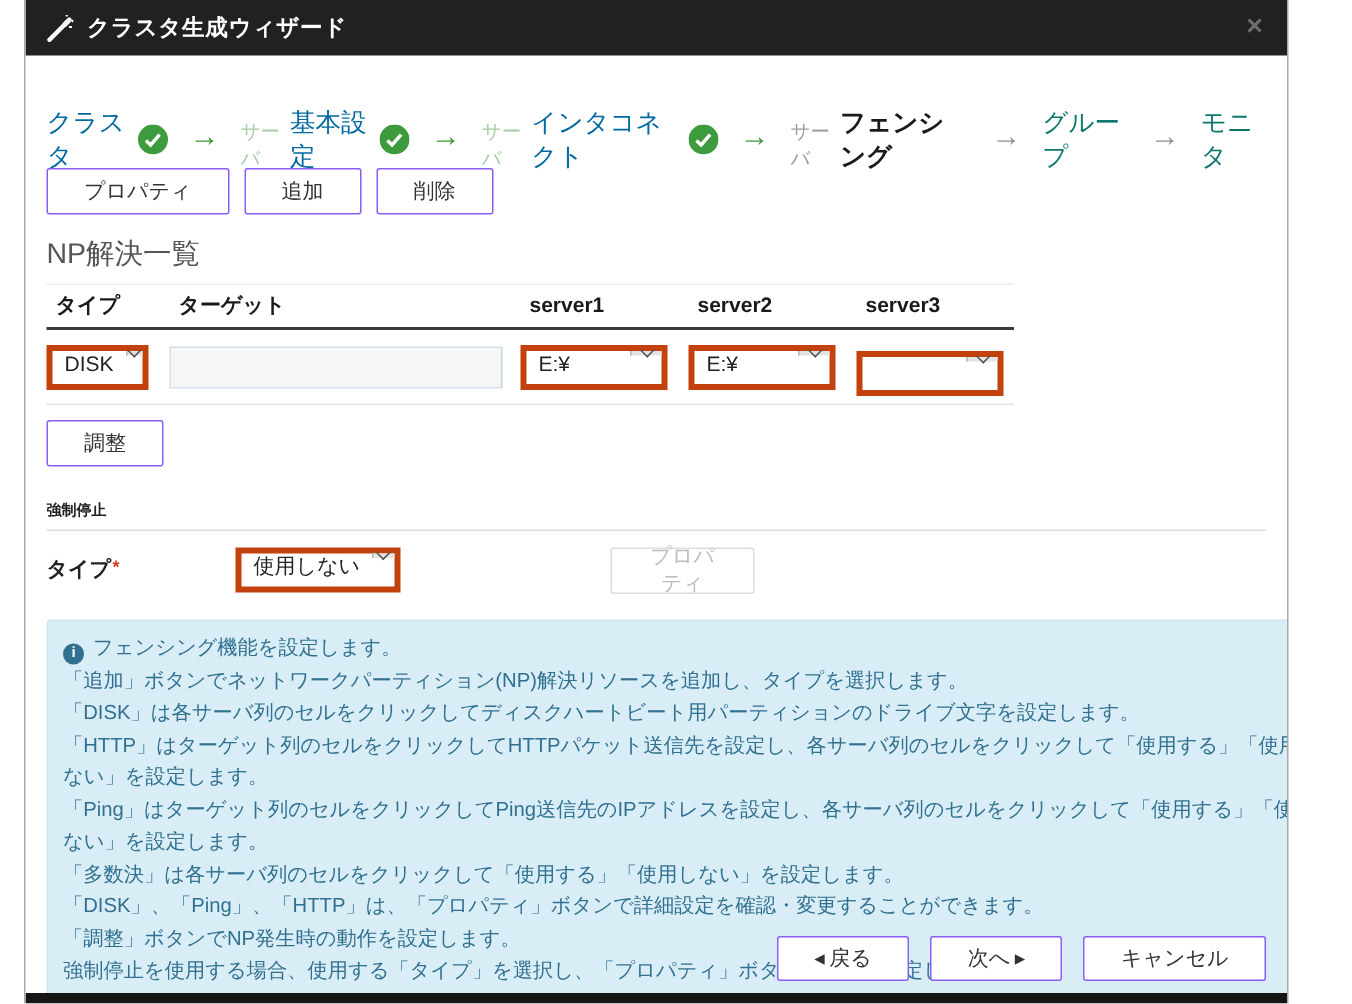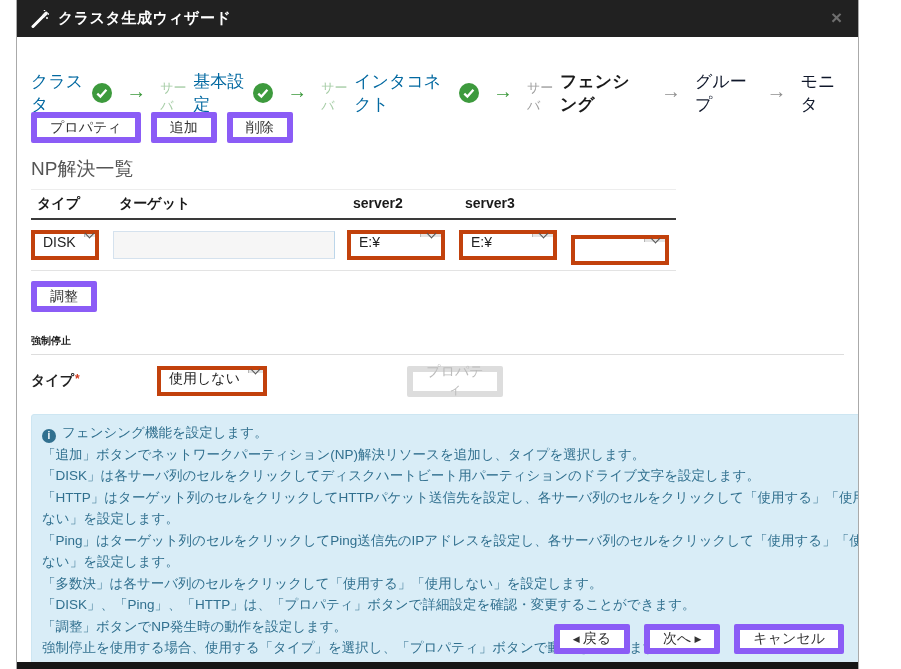--- a/index.html
+++ b/index.html
@@ -20,30 +20,30 @@
 
   
   .steps { margin-top:12px; display:flex; align-items:flex-end; height:58px; }
   .step { display:flex; flex-direction:row; }
   .step-sub { font-size:13px; height:20px; line-height:18px; }
   .step-main { display:flex; align-items:center; height:28px; font-size:17px; }
   .step.done .step-main { color:#0369a1; }
   .step.done .step-sub  { color:#a6cda6; }
   .step.current .step-main { color:#1a1a1a; font-weight:bold; }
   .step.current .step-sub  { color:#9d9d9d; }
-  .step.pending .step-main { color:#0f172a; }
+  .step.pending .step-main { color:#0f766e; }
   .check { width:20px; height:20px; margin-left:8px; flex:0 0 auto; }
   .arrow { font-size:20px; font-weight:bold; margin:0 14px 3px 14px; line-height:26px; }
   .arrow.green { color:#3d9a3d; }
   .arrow.gray  { color:#8f8f8f; }
 
   
   .btn { display:inline-flex; align-items:center; justify-content:center;
-         background:#fff; border:6px solid #8b5cf6; border-radius:2px; color:#333;
-         font-size:14px; height:31px; padding:0 13px; cursor:pointer; }
+         background:#fff; border:1px solid #8b5cf6; border-radius:2px; color:#333;
+         font-size:14px; height:31px; padding:0 24px; cursor:pointer; }
   .btn.disabled { color:#bcbcbc; border-color:#ddd; cursor:default; }
   .toolbar { margin-top:5px; display:flex; gap:10px; }
 
   .caption { margin-top:13px; font-size:19px; color:#555; }
 
   
   .np-table { margin-top:7px; width:645px; }
   .np-head { display:grid; grid-template-columns:82px 234px 112px 112px 105px;
              border-top:1px solid #ededed; border-bottom:2px solid #3a3a3a;
              font-size:14px; font-weight:bold; color:#1a1a1a; }
@@ -178,20 +178,21 @@
       <button class="btn">追加</button>
       <button class="btn">削除</button>
     </div>
 
     <div class="caption">NP解決一覧</div>
 
     <div class="np-table">
       <div class="np-head">
         <div>タイプ</div>
         <div>ターゲット</div>
+        <div>server1</div>
         <div>server2</div>
         <div>server3</div>
       </div>
       <div class="np-row">
         <div>
           <span class="select sel-type">
             <span class="val">DISK</span>
             <span class="arr">
                 <span class="chev"></span>
               </span>

